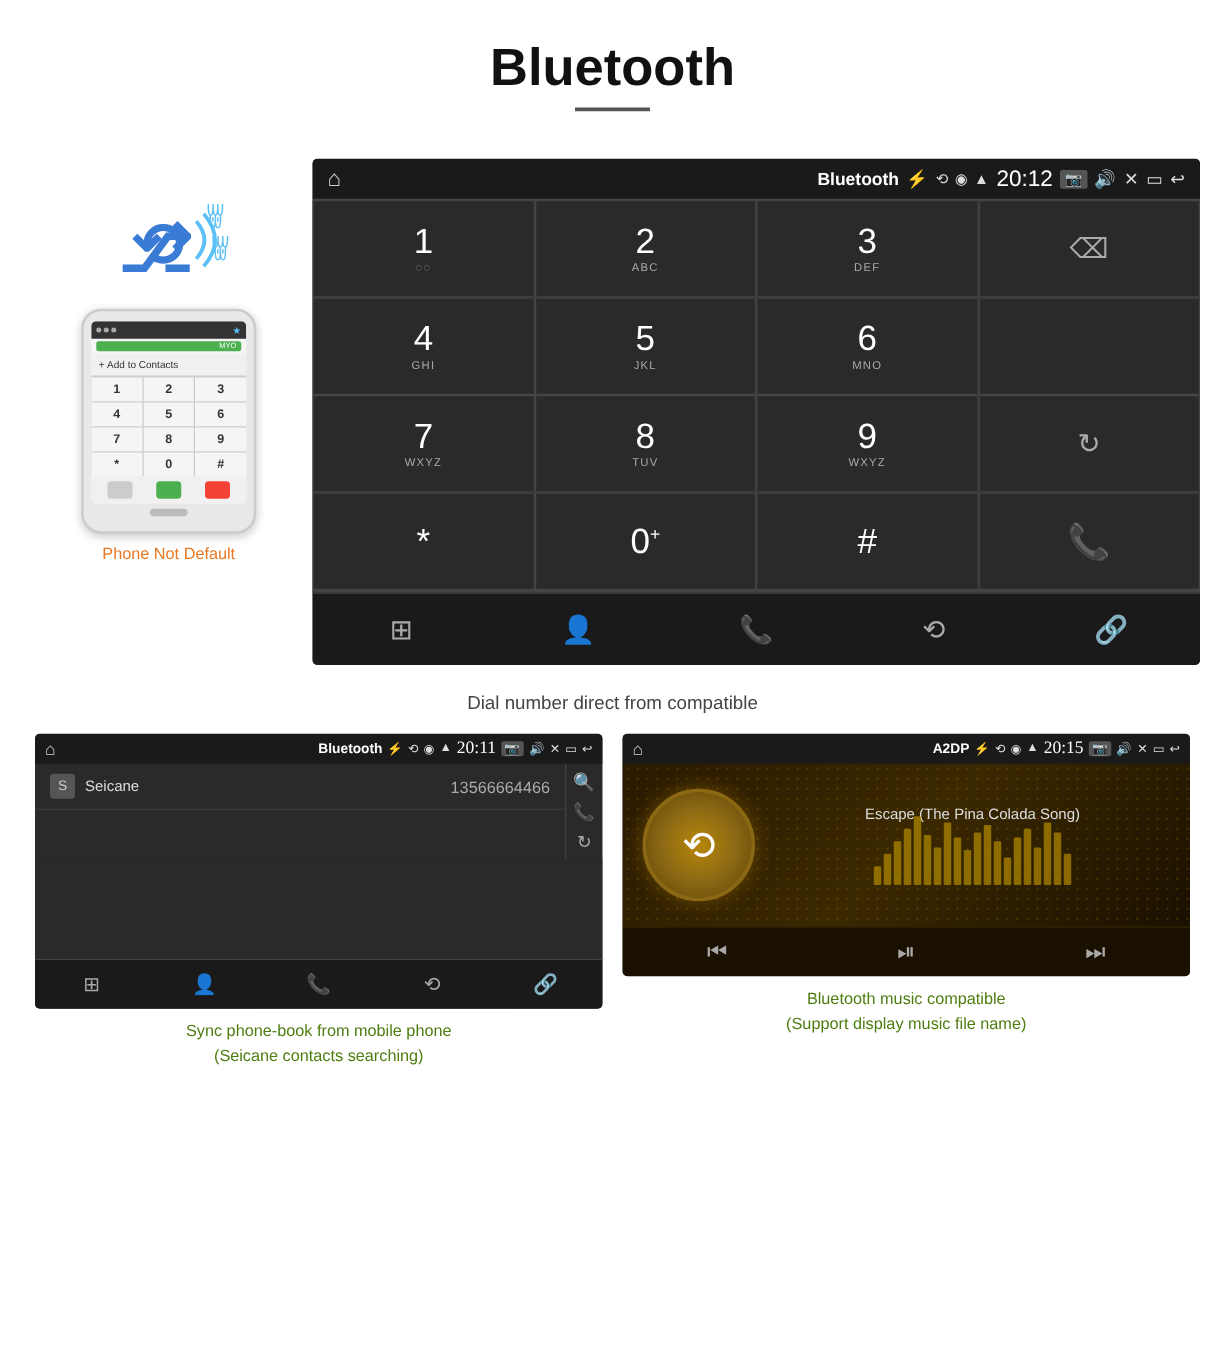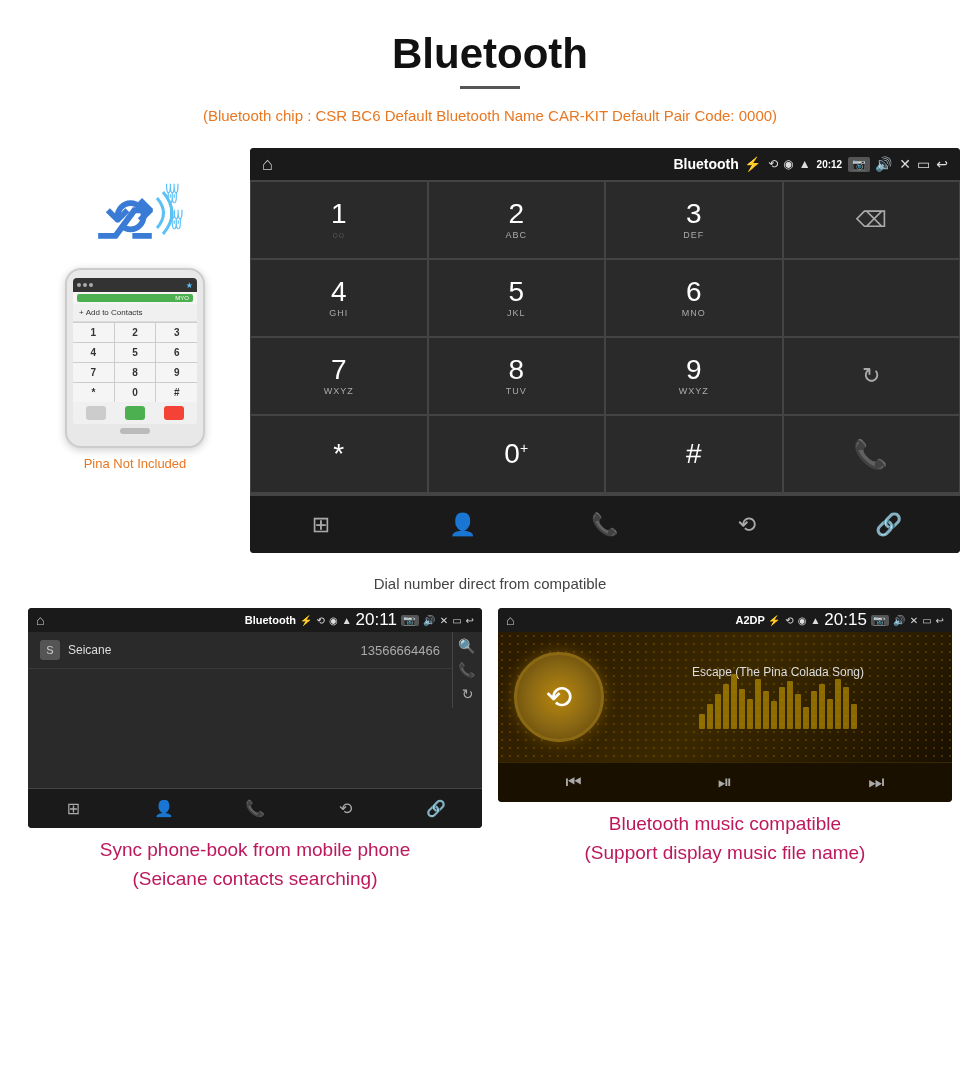--- a/index.html
+++ b/index.html
@@ -199,21 +199,21 @@
       align-items: center;
       padding: 0 12px;
       color: #fff;
       font-size: 12px;
       gap: 6px;
     }
     .status-bar-left { margin-right: auto; font-size: 18px; color: #ccc; }
     .status-bar-title { font-size: 14px; font-weight: 600; color: #fff; }
     .status-bar-usb { font-size: 14px; color: #aaa; }
     .status-icons { display: flex; align-items: center; gap: 5px; font-size: 12px; color: #ddd; }
-    .status-time { font-size: 10px; color: #fff; font-weight: 700; }
+    .status-time { font-size: 18px; color: #fff; font-weight: 400; }
     .status-right-icons { display: flex; gap: 6px; font-size: 14px; color: #ddd; align-items: center; }
 
     
     .dialpad-grid {
       display: grid;
       grid-template-columns: repeat(4, 1fr);
       border-top: 1px solid #444;
     }
     .dial-cell {
       border: 1px solid #444;
@@ -303,21 +303,21 @@
       display: flex;
       align-items: center;
       padding: 0 8px;
       color: #fff;
       font-size: 10px;
       gap: 4px;
     }
     .mini-status-left { margin-right: auto; font-size: 14px; color: #ccc; }
     .mini-status-title { font-size: 11px; font-weight: 600; }
     .mini-status-icons { display: flex; gap: 4px; font-size: 10px; color: #ddd; }
-    .mini-status-time { font-size: 17px; color: #fff; }
+    .mini-status-time { font-size: 14px; color: #fff; font-family: Liberation Serif, serif; }
     .mini-status-right { display: flex; gap: 4px; font-size: 10px; color: #ddd; }
 
     
     .pb-search {
       margin: 6px 8px;
       background: #444;
       border-radius: 4px;
       height: 26px;
       display: flex;
       align-items: center;
@@ -439,33 +439,32 @@
       display: flex;
       align-items: center;
       justify-content: center;
       font-size: 18px;
       color: #aaa;
       cursor: pointer;
     }
 
     .screen-caption {
       text-align: center;
-      font-size: 19px;
-      color: #be185d;
+      font-size: 13px;
+      color: #4d7c0f;
       margin-top: 8px;
       line-height: 1.5;
     }
   </style>
 </head>
 <body>
 
 <div class="page-header">
   <h1 class="page-title">Bluetooth</h1>
   <div class="title-underline"></div>
-  <p class="spec-line spec-orange">(Bluetooth chip : CSR BC6    Default Bluetooth Name CAR-KIT    Default Pair Code: 0000)</p>
 </div>
 
 <div class="main-content">
 
   <div class="phone-section">
     <div class="bt-icon-area">
       <div class="bt-symbol">⟲</div>
       <div class="signal-waves">
         <div>ꇪ</div>
         <div style="margin-left:4px">ꇪ</div>
@@ -511,21 +510,21 @@
         </div>
         <div class="phone-bottom-row">
           <div class="phone-bottom-btn"></div>
           <div class="phone-bottom-btn green"></div>
           <div class="phone-bottom-btn red"></div>
         </div>
       </div>
       <div class="phone-home"></div>
     </div>
 
-    <div class="phone-not-included">Pina Not Included</div>
+    <div class="phone-not-included">Phone Not Default</div>
   </div>
 
   <div class="android-screen-wrap">
     <div class="android-screen">
 
       <div class="status-bar">
         <span class="status-bar-left">⌂</span>
         <span class="status-bar-title">Bluetooth</span>
         <span class="status-bar-usb">⚡</span>
         <div class="status-icons">

